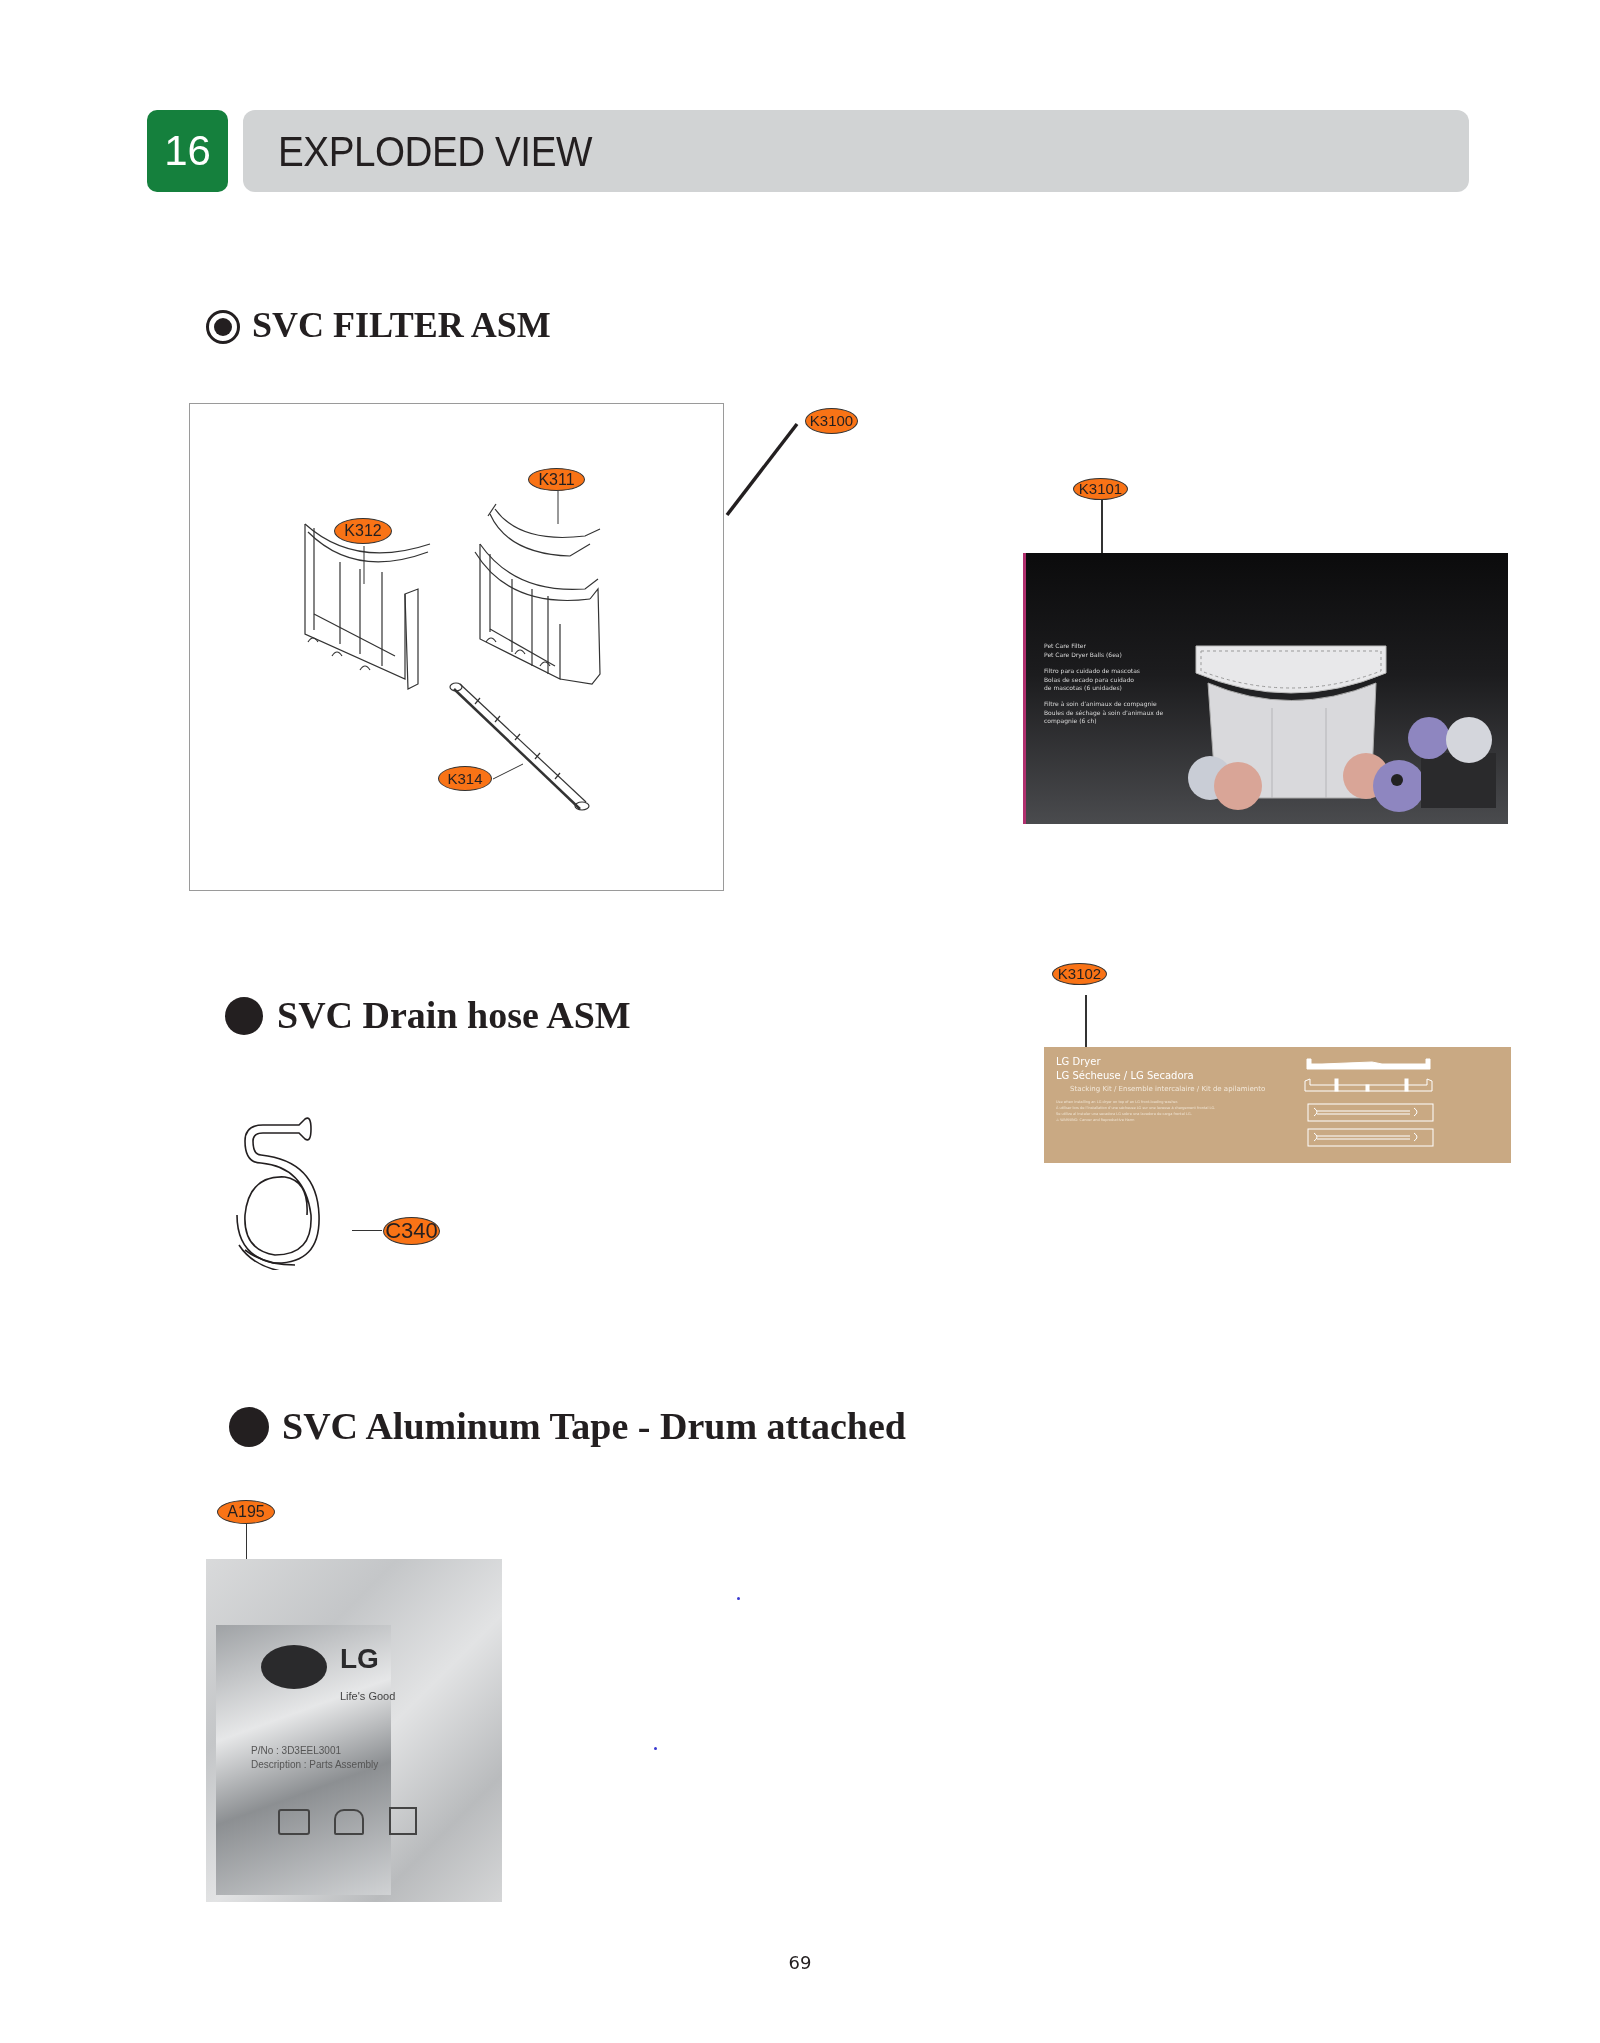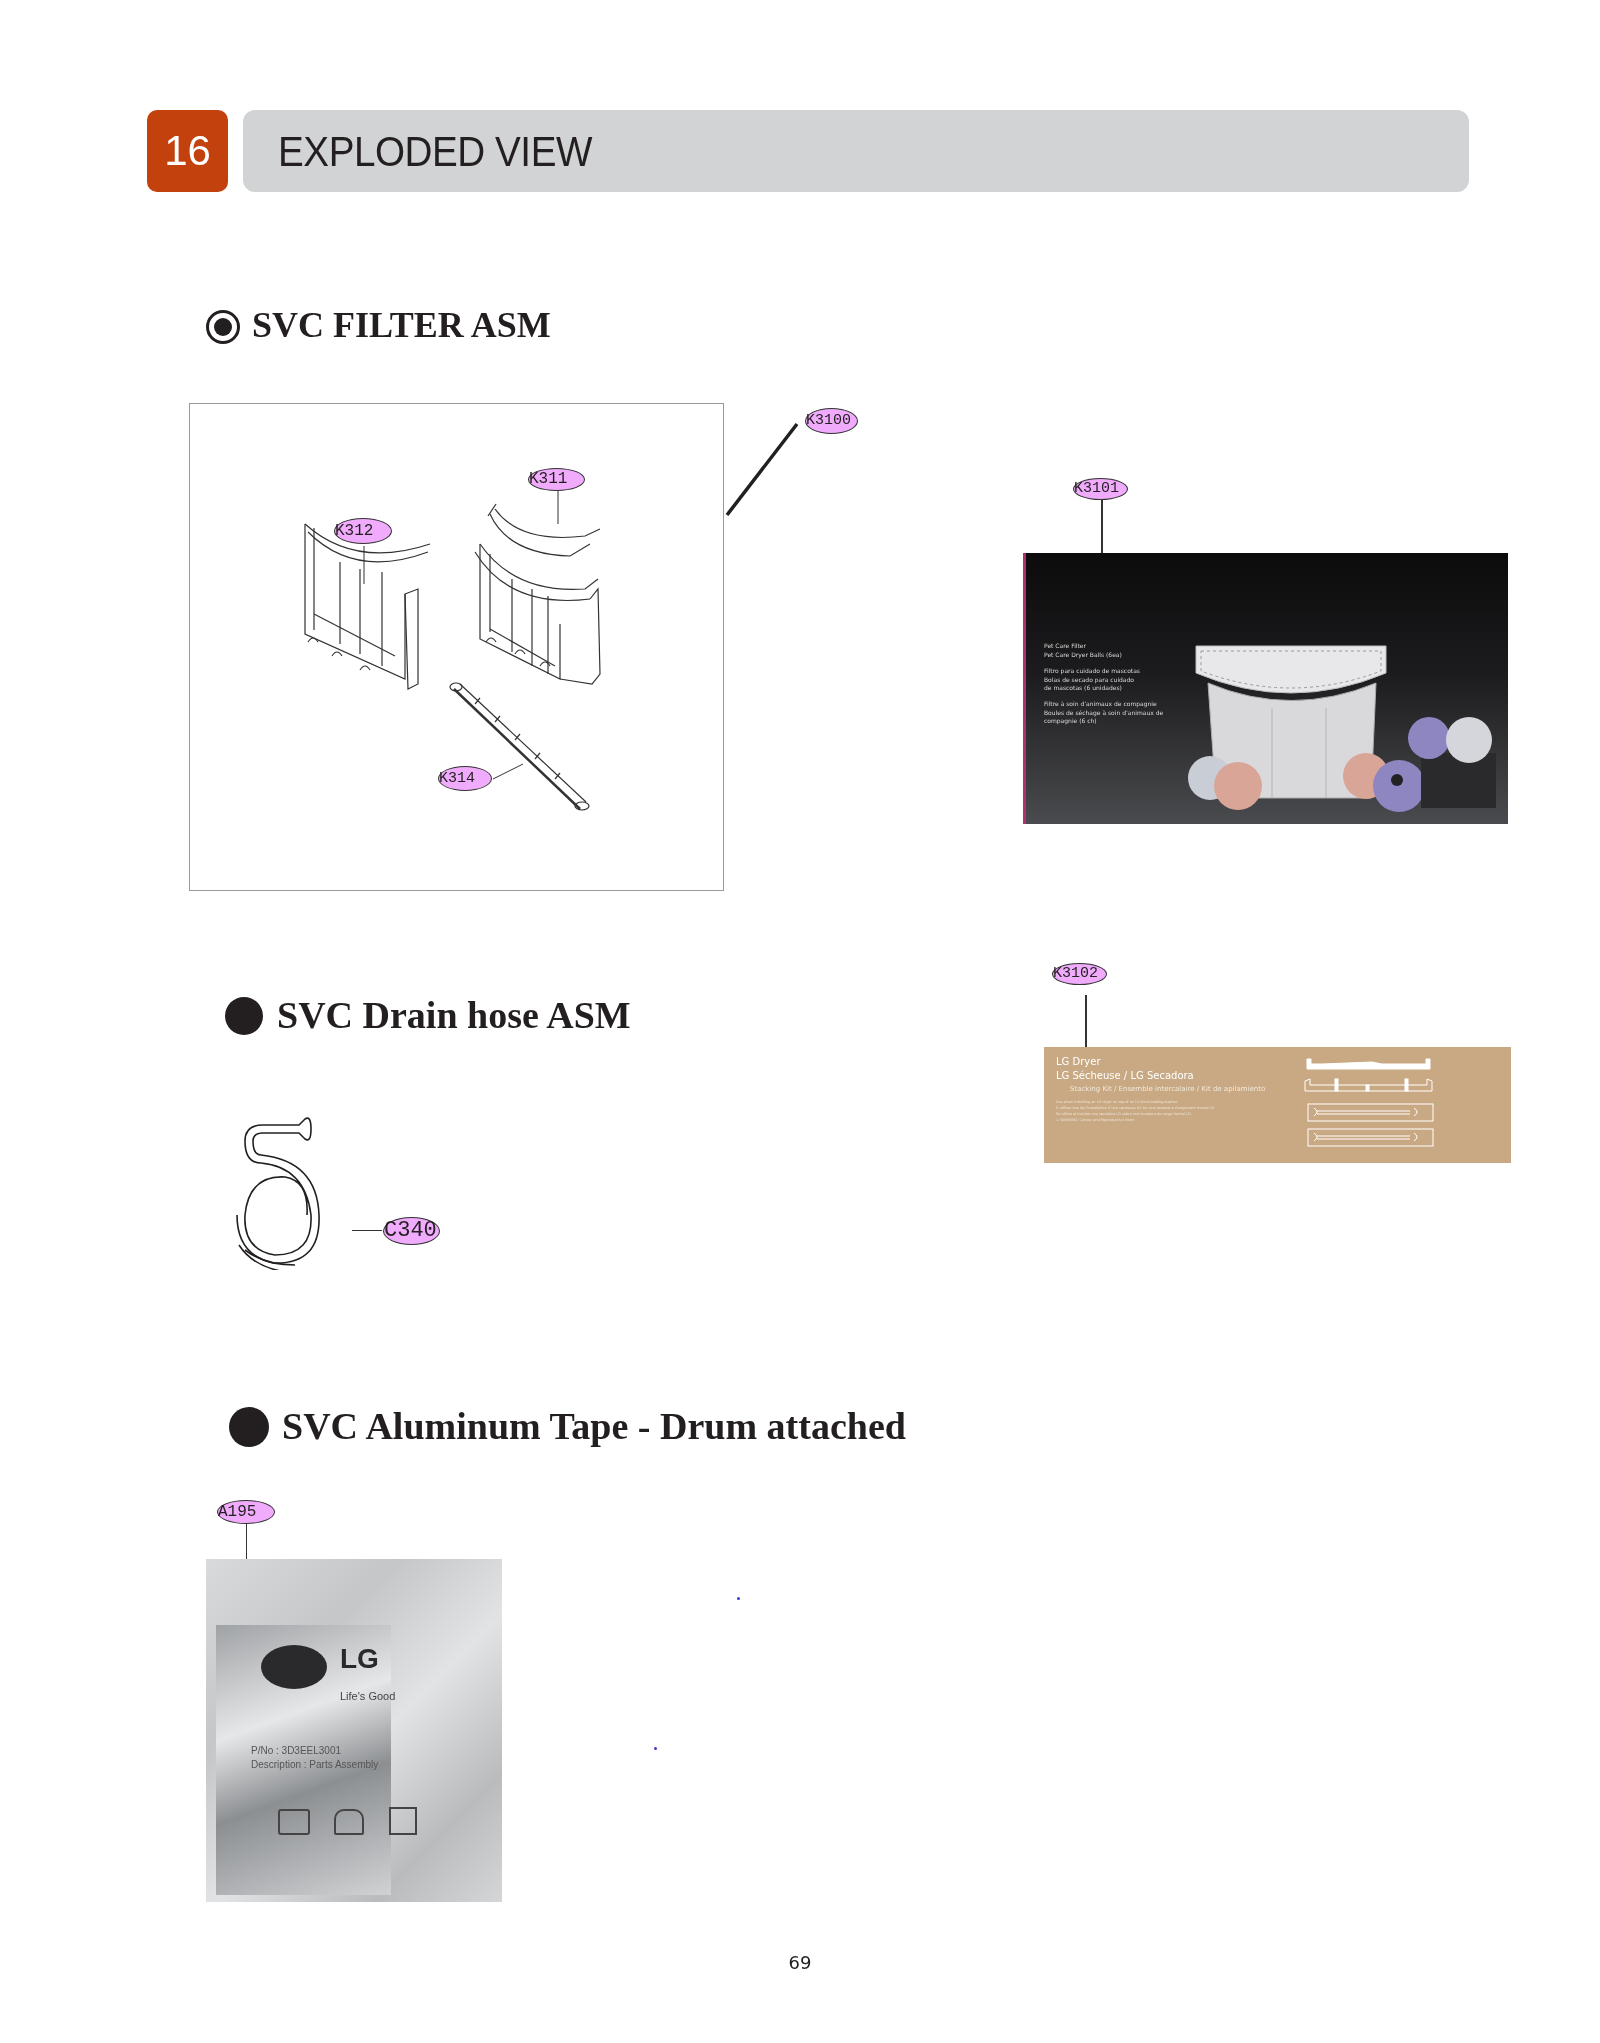--- a/index.html
+++ b/index.html
@@ -1,25 +1,25 @@
 <!DOCTYPE html>
 <html><head>
 <meta charset="utf-8">
 <style>
   html, body { margin:0; padding:0; background:#ffffff; }
   body { width:1600px; height:2043px; position:relative; overflow:hidden; font-family:"Liberation Sans", sans-serif; color:#231f20; }
   .abs { position:absolute; }
-  .chapter-num { left:147px; top:110px; width:81px; height:82px; background:#c2410c; border-radius:10px; color:#fff; font-size:42px; line-height:82px; text-align:center; font-family:"Liberation Sans", sans-serif; }
+  .chapter-num { left:147px; top:110px; width:81px; height:82px; background:#15803d; border-radius:10px; color:#fff; font-size:42px; line-height:82px; text-align:center; font-family:"Liberation Sans", sans-serif; }
   .chapter-bar { left:243px; top:110px; width:1226px; height:82px; background:#d1d3d4; border-radius:12px; }
   .chapter-title { left:278px; top:110px; height:82px; line-height:84px; font-size:42px; color:#231f20; letter-spacing:-0.5px; font-family:"Liberation Sans", sans-serif; transform:scaleX(0.92); transform-origin:left center; }
   .sec-heading { font-family:"Liberation Serif", "DejaVu Serif", serif; font-weight:bold; color:#231f20; white-space:nowrap; }
   .radio-bullet { width:28px; height:28px; border:3px solid #231f20; border-radius:50%; }
   .radio-bullet::after { content:""; position:absolute; left:5px; top:5px; width:18px; height:18px; border-radius:50%; background:#231f20; }
   .dot-bullet { background:#231f20; border-radius:50%; }
-  .callout { border:1.3px solid #333; border-radius:50%; font-family:Liberation Mono, monospace; color:#231f20; text-align:left; box-sizing:border-box; background:#f0abfc; }
+  .callout { border:1.3px solid #333; border-radius:50%; font-family:Liberation Sans, sans-serif; color:#231f20; text-align:center; box-sizing:border-box; background:#f97316; }
   .leader { background:#333; }
   .frame { left:189px; top:403px; width:535px; height:488px; border:1.5px solid #9a9a9a; box-sizing:border-box; }
   .petkit { left:1023px; top:553px; width:485px; height:271px; background:linear-gradient(180deg,#0b0b0c 0%,#1c1c1e 45%,#4a4b4e 100%); border-left:3px solid #b0306e; box-sizing:border-box; overflow:hidden; }
   .pk-title { color:#fff; font-family:"DejaVu Sans", sans-serif; font-weight:bold; font-size:12px; line-height:19px; left:18px; top:16px; white-space:nowrap; }
   .pk-small { color:#d8d8d8; font-family:"DejaVu Sans", sans-serif; font-size:6px; line-height:8.5px; left:18px; white-space:nowrap; }
   .stack { left:1044px; top:1047px; width:467px; height:116px; background:#c9a983; overflow:hidden; }
   .st-title { color:#fff; font-family:"DejaVu Sans", sans-serif; font-size:10px; line-height:14px; left:12px; white-space:nowrap; }
   .st-sub { color:#f2e8da; font-family:"DejaVu Sans", sans-serif; font-size:7px; left:26px; white-space:nowrap; }
   .st-tiny { color:#efe3d2; font-family:"DejaVu Sans", sans-serif; font-size:3.5px; line-height:6px; left:12px; white-space:nowrap; }
   .bag { left:206px; top:1559px; width:296px; height:343px; background:linear-gradient(135deg,#d9dadb 0%,#c4c6c8 30%,#e2e3e4 55%,#b9bbbd 80%,#d5d6d7 100%); overflow:hidden; }

